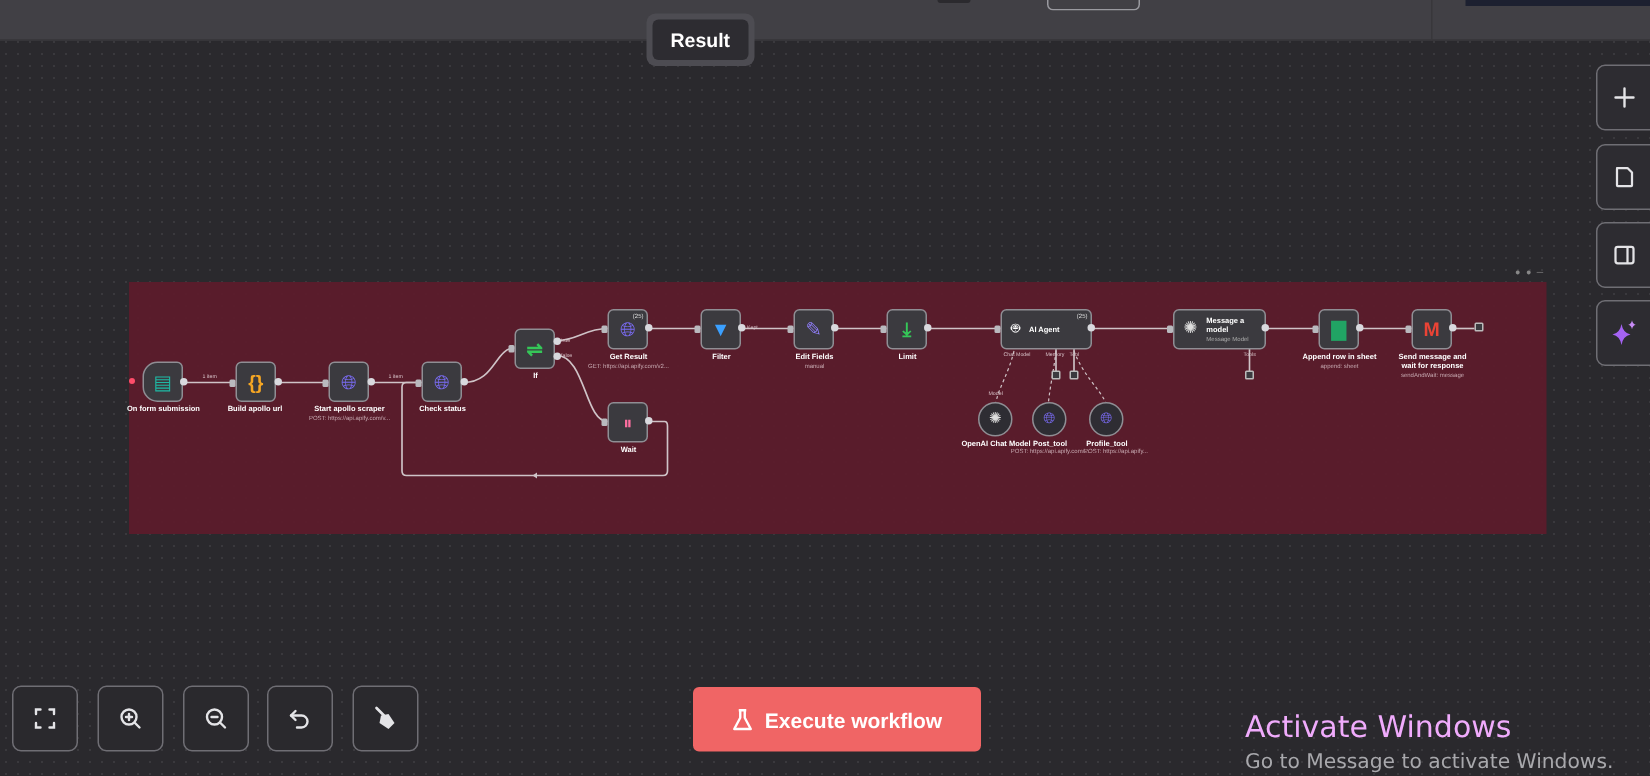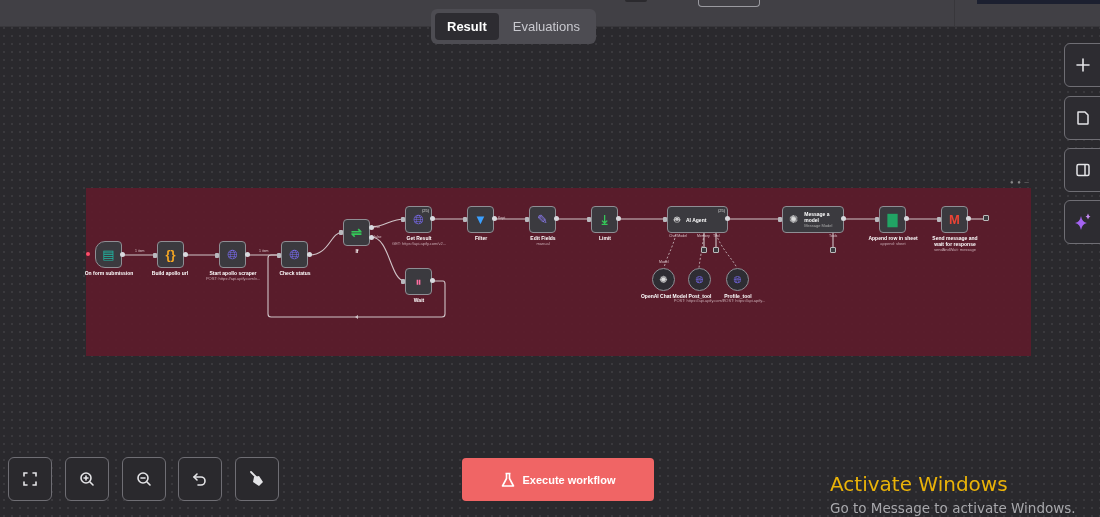--- a/index.html
+++ b/index.html
@@ -61,41 +61,40 @@
   .side-btn svg { margin-right: 6px; }
 
   .ctrl-btn {
     position: absolute; top: 457px; width: 44px; height: 44px;
     border: 1.5px solid #6f6e74; border-radius: 6px; background: #2a292d;
     display: flex; align-items: center; justify-content: center; cursor: pointer;
   }
   .exec-btn {
     position: absolute; left: 462px; top: 458px; width: 192px; height: 43px;
     background: #f06565; border-radius: 4px; color: #ffffff;
-    font-size: 11px; font-weight: bold;
+    font-size: 14px; font-weight: bold;
     display: flex; align-items: center; justify-content: center; gap: 8px; cursor: pointer;
   }
-  .watermark-title { position: absolute; left: 830px; top: 472px; font-size: 20px; color: #eab308; font-family: "DejaVu Sans", sans-serif; font-weight: normal; }
+  .watermark-title { position: absolute; left: 830px; top: 472px; font-size: 20px; color: #f0abfc; font-family: "DejaVu Sans", sans-serif; font-weight: normal; }
   .watermark-sub { position: absolute; left: 830px; top: 500px; font-size: 13.5px; color: #a8a8ac; font-family: "DejaVu Sans", sans-serif; }
   .mini-dots { position: absolute; left: 1010px; top: 179px; font-size: 6px; color: #888; letter-spacing: 1px; }
   .trigger-dot { position: absolute; left: 86px; top: 252px; width: 4px; height: 4px; border-radius: 50%; background: #ff4d6a; }
 </style>
 </head>
 <body>
 
 <div class="topbar">
   <div class="blob"></div>
   <div class="ghost-btn"></div>
   <div class="sep"></div>
   <div class="dark-block"></div>
 </div>
 
 <div class="tabs">
   <div class="tab active">Result</div>
-  <div class="tab">Evaluations</div>
 </div>
 
 <div class="canvas-sticky"></div>
 <div class="mini-dots">● ● ─</div>
 
 <svg class="edges" viewBox="0 0 1100 517">
   <g fill="none" stroke="#cfc3c7" stroke-width="1.1">
     <path d="M122 255 L156 255"></path>
     <path d="M185 255 L219 255"></path>
     <path d="M248 255 L281 255"></path>

